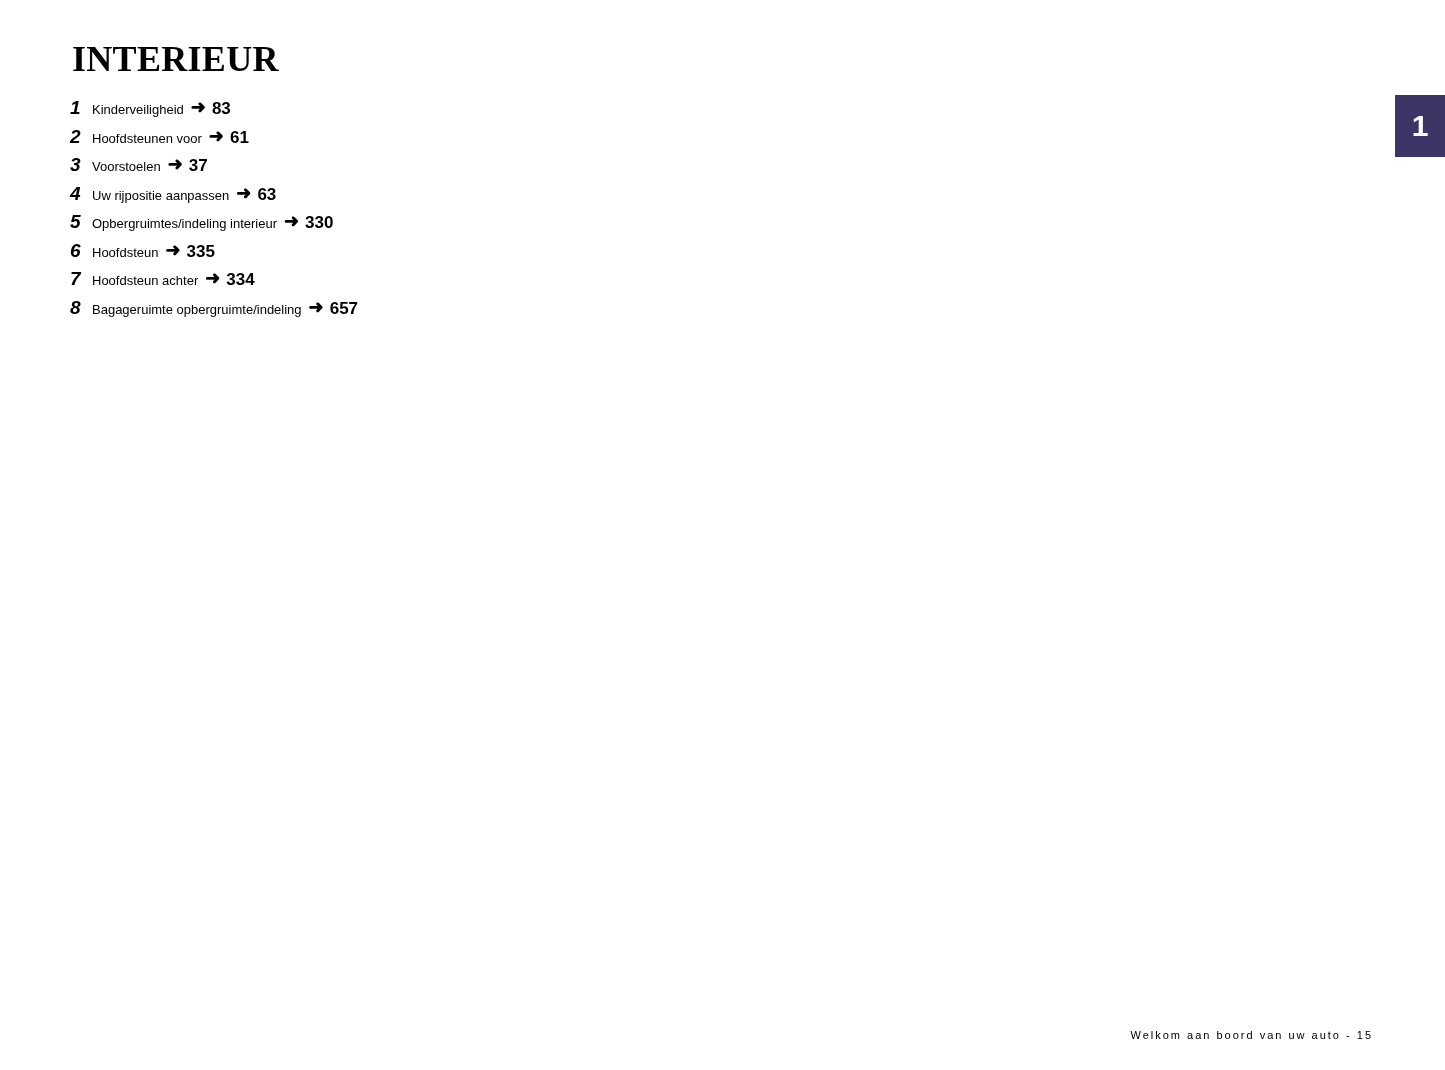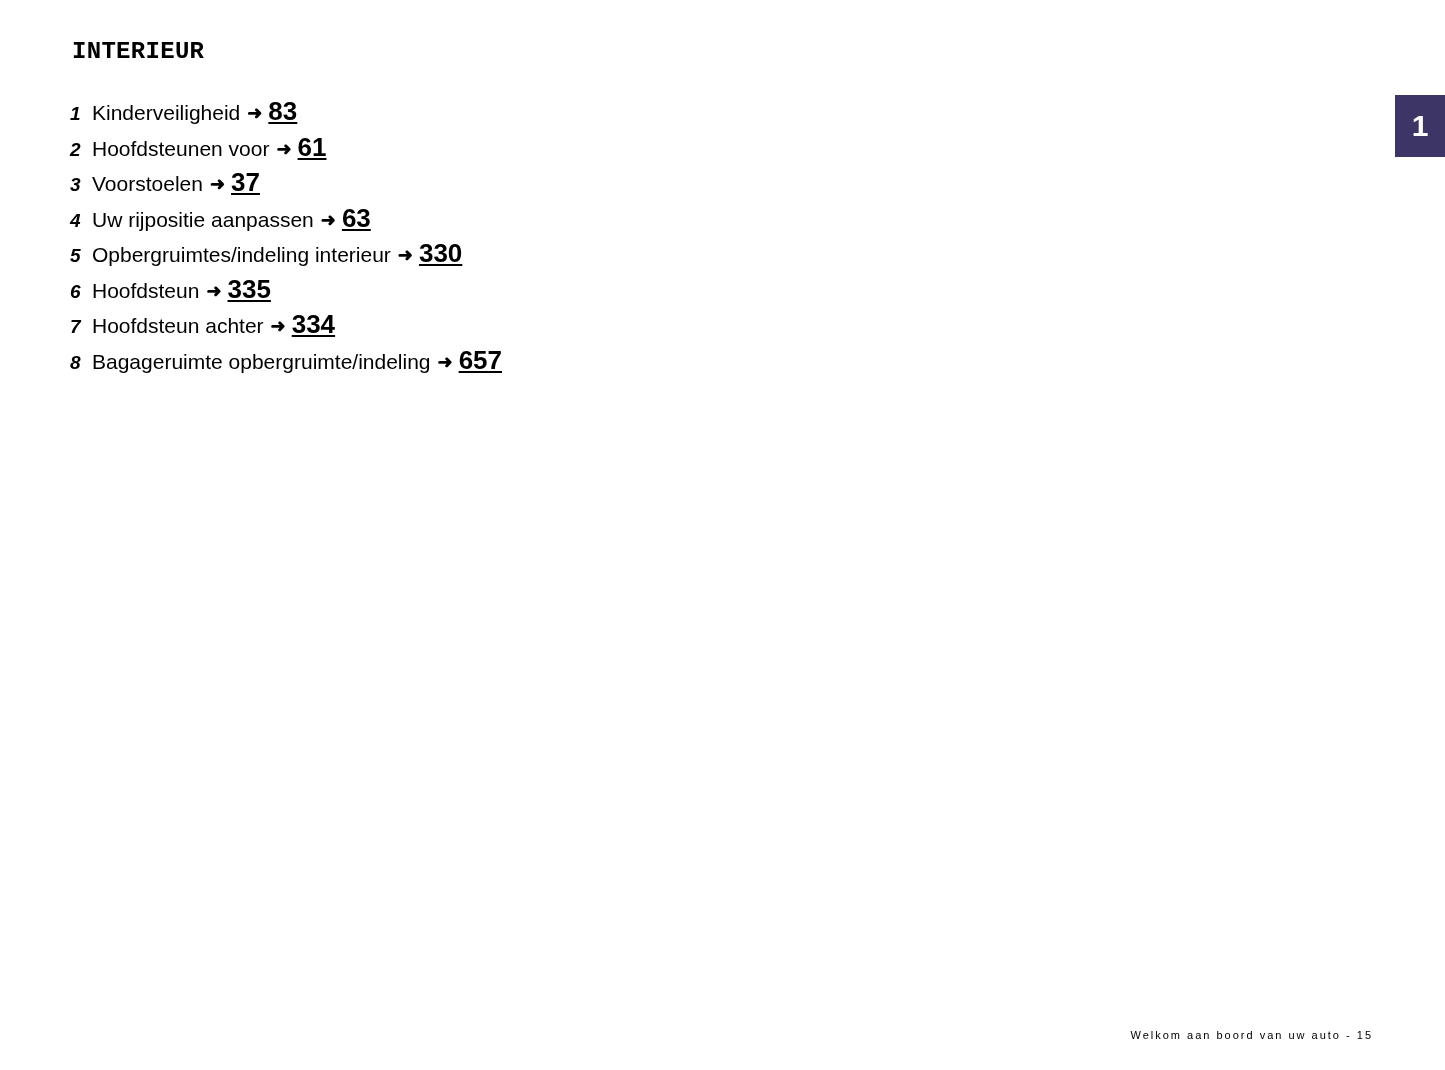--- a/index.html
+++ b/index.html
@@ -35,24 +35,24 @@
     justify-content: center;
     font-size: 30px;
     font-weight: bold;
     font-family: "Liberation Sans", sans-serif;
   }
 
   .page-title {
     position: absolute;
     left: 72px;
     top: 38px;
-    font-size: 24px;
+    font-size: 36px;
     font-weight: bold;
     letter-spacing: 0.3px;
-    font-family: Liberation Mono, monospace;
+    font-family: Liberation Serif, serif;
   }
 
   .toc {
     position: absolute;
     left: 70px;
     top: 98px;
     width: 1000px;
   }
 
   .toc-item {
@@ -67,37 +67,36 @@
   .toc-num {
     font-style: italic;
     font-weight: bold;
     font-size: 19px;
     width: 22px;
     flex: 0 0 22px;
     text-align: left;
   }
 
   .toc-label {
-    font-size: 21px;
+    font-size: 13px;
     font-weight: normal;
     margin-right: 7px;
   }
 
   .toc-arrow {
     font-weight: bold;
     font-size: 18px;
     margin-right: 6px;
     display: inline-block;
     transform: translateY(-1px);
   }
 
   .toc-page {
     font-weight: bold;
-    font-size: 26px;
-    text-decoration: underline;
+    font-size: 17px;
   }
 
   .footer {
     position: absolute;
     right: 72px;
     bottom: 29px;
     font-size: 11px;
     letter-spacing: 2.0px;
     font-family: "Liberation Sans", sans-serif;
     color: #000000;

